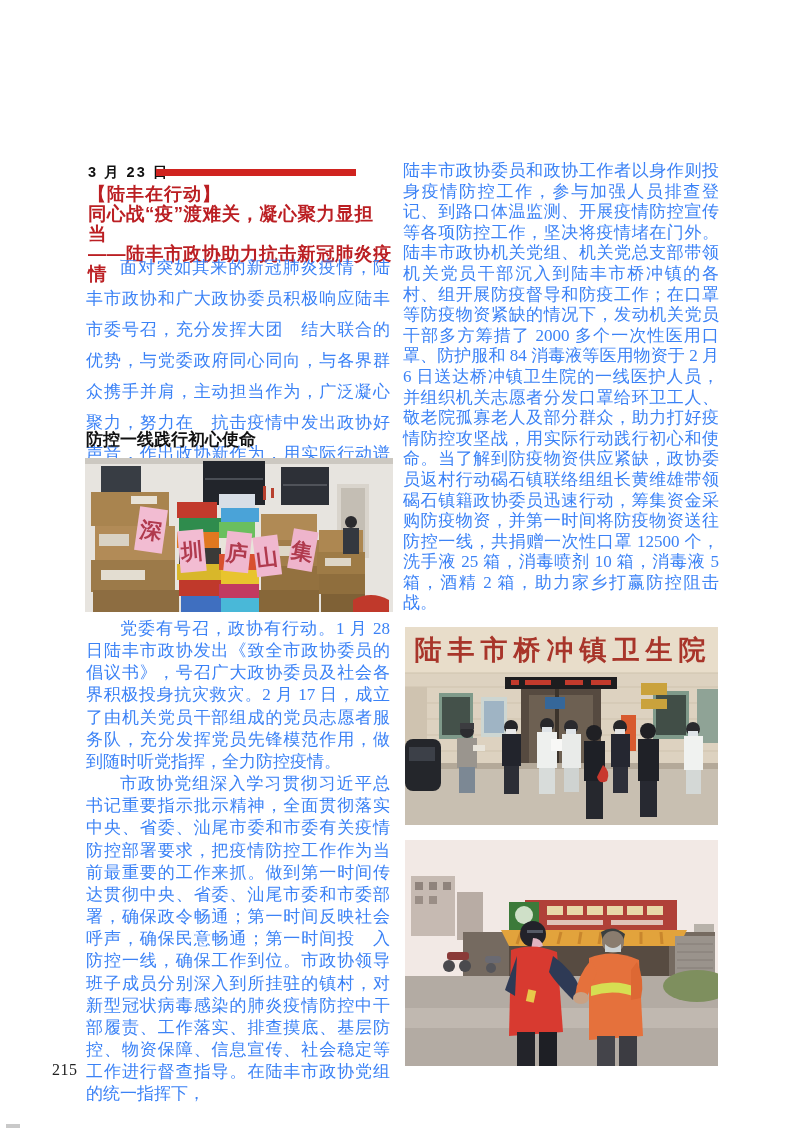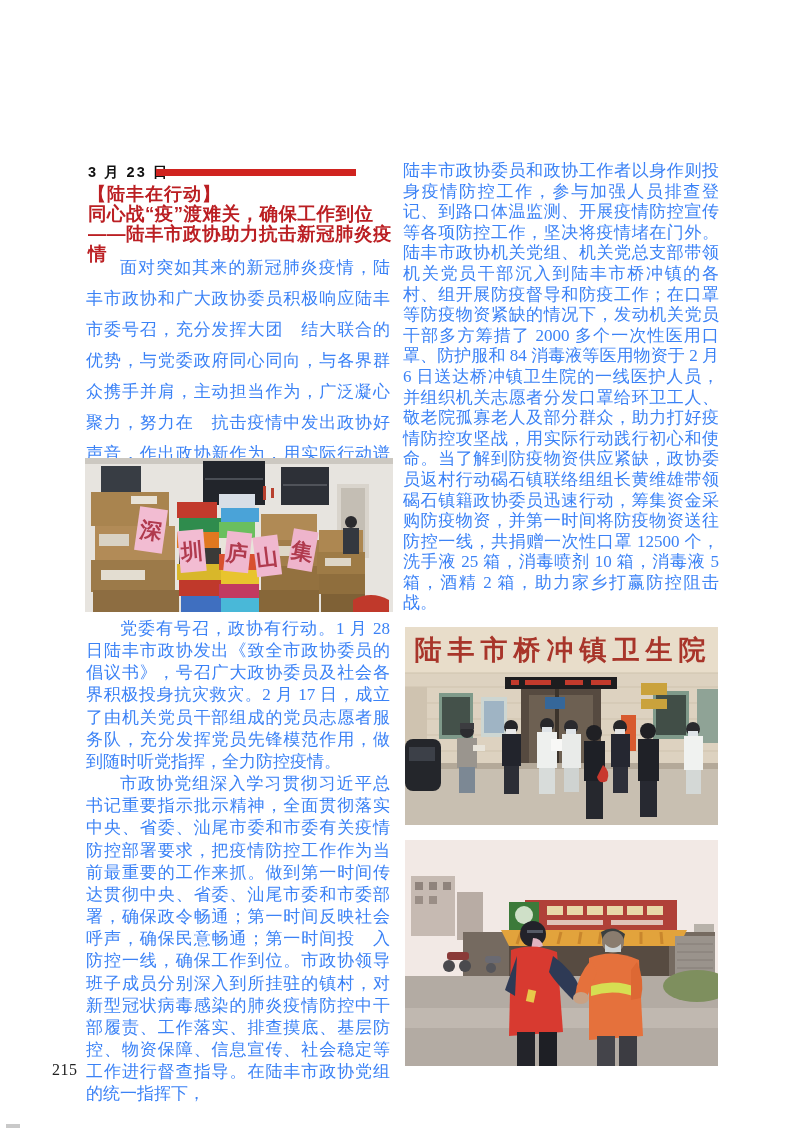--- a/index.html
+++ b/index.html
@@ -46,28 +46,29 @@
 
 <div class="page">
 
   <div class="date-row">
     <span class="date-label">3 月 23 日</span>
     <span class="date-bar"></span>
   </div>
 
   <div class="headline">
     <div class="kicker">【陆丰在行动】</div>
-    <div class="title-line">同心战“疫”渡难关，确保工作到位</div>
+    <div class="title-line">同心战“疫”渡难关，凝心聚力显担当</div>
     <div class="title-line">——陆丰市政协助力抗击新冠肺炎疫情</div>
   </div>
 
   <div class="col-left-p1 body-text">
     <p>面对突如其来的新冠肺炎疫情，陆丰市政协和广大政协委员积极响应陆丰市委号召，充分发挥大团　结大联合的优势，与党委政府同心同向，与各界群众携手并肩，主动担当作为，广泛凝心聚力，努力在　抗击疫情中发出政协好声音，作出政协新作为，用实际行动谱写了一曲“人民政协为人民”的生动乐章。</p>
   </div>
 
+  <div class="section-heading">防控一线践行初心使命</div>
 
   <div class="photo photo-supplies">
     <svg width="308" height="154" viewBox="0 0 308 154" xmlns="http://www.w3.org/2000/svg">
       <rect width="308" height="154" fill="#e7e4df"></rect>
       <rect x="0" y="0" width="308" height="6" fill="#ccc8c1"></rect>
       <g>
         <rect x="16" y="8" width="40" height="32" fill="#383d44"></rect>
         <rect x="118" y="3" width="62" height="44" fill="#22252b"></rect>
         <rect x="120" y="20" width="58" height="2" fill="#4a4e55"></rect>
         <rect x="196" y="9" width="48" height="38" fill="#2d3037"></rect>

